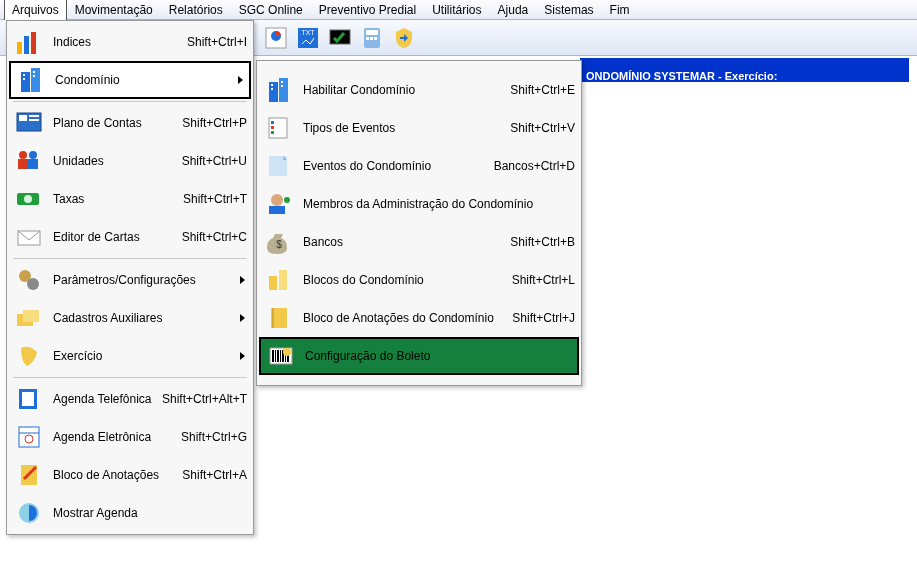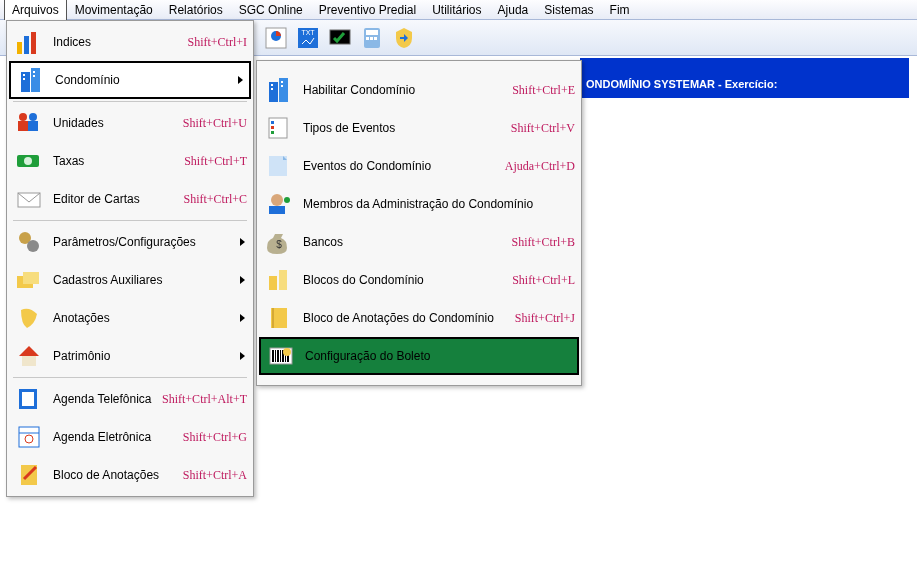--- a/index.html
+++ b/index.html
@@ -53,21 +53,21 @@
   }
   .status-strip {
     position: absolute;
     top: 58px;
     left: 580px;
     right: 8px;
     height: 24px;
     background: #0033cc;
     color: #fff;
     font-weight: bold;
-    padding: 20px 6px;
+    padding: 12px 6px;
     font-size: 11px;
     white-space: nowrap;
     overflow: hidden;
   }
   
   .dropdown1 {
     position: absolute;
     top: 20px;
     left: 6px;
     width: 248px;
@@ -89,21 +89,21 @@
     border: 2px solid #000;
     background: #fff;
   }
   .dd-icon {
     width: 32px; height: 32px;
     margin-right: 8px;
     display: flex; align-items:center; justify-content:center;
     flex: 0 0 32px;
   }
   .dd-label { flex: 1 1 auto; white-space: nowrap; }
-  .dd-shortcut { color: #be185d; font-size: 12px; white-space: nowrap; padding-left: 6px; font-family: Liberation Serif, serif; }
+  .dd-shortcut { color: #000000; font-size: 12px; white-space: nowrap; padding-left: 6px; }
   .dd-arrow {
     width: 0; height: 0;
     border-top: 4px solid transparent;
     border-bottom: 4px solid transparent;
     border-left: 5px solid #000;
     position: absolute;
     right: 6px;
   }
   .dd-sep {
     height: 1px;
@@ -205,20 +205,32 @@
           <rect x="16" y="9" width="2" height="2" fill="#fff"></rect>
         </svg>
       </span>
       <span class="dd-label">Condomínio</span>
       <span class="dd-arrow"></span>
     </div>
     <div class="dd-sep"></div>
     <div class="dd-item">
       <span class="dd-icon">
         <svg width="28" height="28">
+          <rect x="2" y="4" width="24" height="18" fill="#2a6fc9" stroke="#14478a"></rect>
+          <rect x="4" y="6" width="8" height="6" fill="#fff"></rect>
+          <rect x="14" y="6" width="10" height="2" fill="#fff"></rect>
+          <rect x="14" y="10" width="10" height="2" fill="#fff"></rect>
+        </svg>
+      </span>
+      <span class="dd-label">Plano de Contas</span>
+      <span class="dd-shortcut">Shift+Ctrl+P</span>
+    </div>
+    <div class="dd-item">
+      <span class="dd-icon">
+        <svg width="28" height="28">
           <circle cx="8" cy="8" r="4" fill="#d93a1e"></circle>
           <circle cx="18" cy="8" r="4" fill="#1e6fd9"></circle>
           <rect x="3" y="12" width="10" height="10" fill="#d93a1e"></rect>
           <rect x="13" y="12" width="10" height="10" fill="#1e6fd9"></rect>
         </svg>
       </span>
       <span class="dd-label">Unidades</span>
       <span class="dd-shortcut">Shift+Ctrl+U</span>
     </div>
     <div class="dd-item">
@@ -261,31 +273,21 @@
       </span>
       <span class="dd-label">Cadastros Auxiliares</span>
       <span class="dd-arrow"></span>
     </div>
     <div class="dd-item">
       <span class="dd-icon">
         <svg width="28" height="28">
           <path d="M6 6 q8 -4 16 4 q-2 10 -10 14 q-6 -4 -6 -18" fill="#f3c94a"></path>
         </svg>
       </span>
-      <span class="dd-label">Anotações</span>
-      <span class="dd-arrow"></span>
-    </div>
-    <div class="dd-item">
-      <span class="dd-icon">
-        <svg width="28" height="28">
-          <polygon points="14,4 24,14 4,14" fill="#d93a1e"></polygon>
-          <rect x="7" y="14" width="14" height="10" fill="#f0e6cc"></rect>
-        </svg>
-      </span>
-      <span class="dd-label">Patrimônio</span>
+      <span class="dd-label">Exercício</span>
       <span class="dd-arrow"></span>
     </div>
     <div class="dd-sep"></div>
     <div class="dd-item">
       <span class="dd-icon">
         <svg width="28" height="28">
           <rect x="4" y="4" width="18" height="20" fill="#1e6fd9"></rect>
           <rect x="7" y="7" width="12" height="14" fill="#fff"></rect>
         </svg>
       </span>
@@ -305,20 +307,29 @@
     </div>
     <div class="dd-item">
       <span class="dd-icon">
         <svg width="28" height="28">
           <rect x="6" y="4" width="16" height="20" fill="#f3c94a"></rect>
           <line x1="21" y1="6" x2="9" y2="18" stroke="#d93a1e" stroke-width="3"></line>
         </svg>
       </span>
       <span class="dd-label">Bloco de Anotações</span>
       <span class="dd-shortcut">Shift+Ctrl+A</span>
+    </div>
+    <div class="dd-item">
+      <span class="dd-icon">
+        <svg width="28" height="28">
+          <circle cx="14" cy="14" r="10" fill="#8ed0e6"></circle>
+          <path d="M14 6 a8 8 0 0 1 0 16" fill="#1e6fd9"></path>
+        </svg>
+      </span>
+      <span class="dd-label">Mostrar Agenda</span>
     </div>
   </div>
 
 <div class="dropdown2" id="dd2">
     <div class="dd-item">
       <span class="dd-icon">
         <svg width="28" height="28">
           <rect x="4" y="6" width="9" height="20" fill="#1e6fd9"></rect>
           <rect x="14" y="2" width="9" height="24" fill="#3a8de6"></rect>
           <rect x="6" y="8" width="2" height="2" fill="#fff"></rect>
@@ -343,21 +354,21 @@
       <span class="dd-shortcut">Shift+Ctrl+V</span>
     </div>
     <div class="dd-item">
       <span class="dd-icon">
         <svg width="28" height="28">
           <rect x="4" y="4" width="18" height="20" fill="#cfe3f7"></rect>
           <polygon points="18,4 22,8 18,8" fill="#8ab8e6"></polygon>
         </svg>
       </span>
       <span class="dd-label">Eventos do Condomínio</span>
-      <span class="dd-shortcut">Ajuda+Ctrl+D</span>
+      <span class="dd-shortcut">Bancos+Ctrl+D</span>
     </div>
     <div class="dd-item">
       <span class="dd-icon">
         <svg width="28" height="28">
           <circle cx="12" cy="10" r="6" fill="#d9a77a"></circle>
           <rect x="4" y="16" width="16" height="8" fill="#1e6fd9"></rect>
           <circle cx="22" cy="10" r="3" fill="#1f9e3a"></circle>
         </svg>
       </span>
       <span class="dd-label">Membros da Administração do Condomínio</span>

